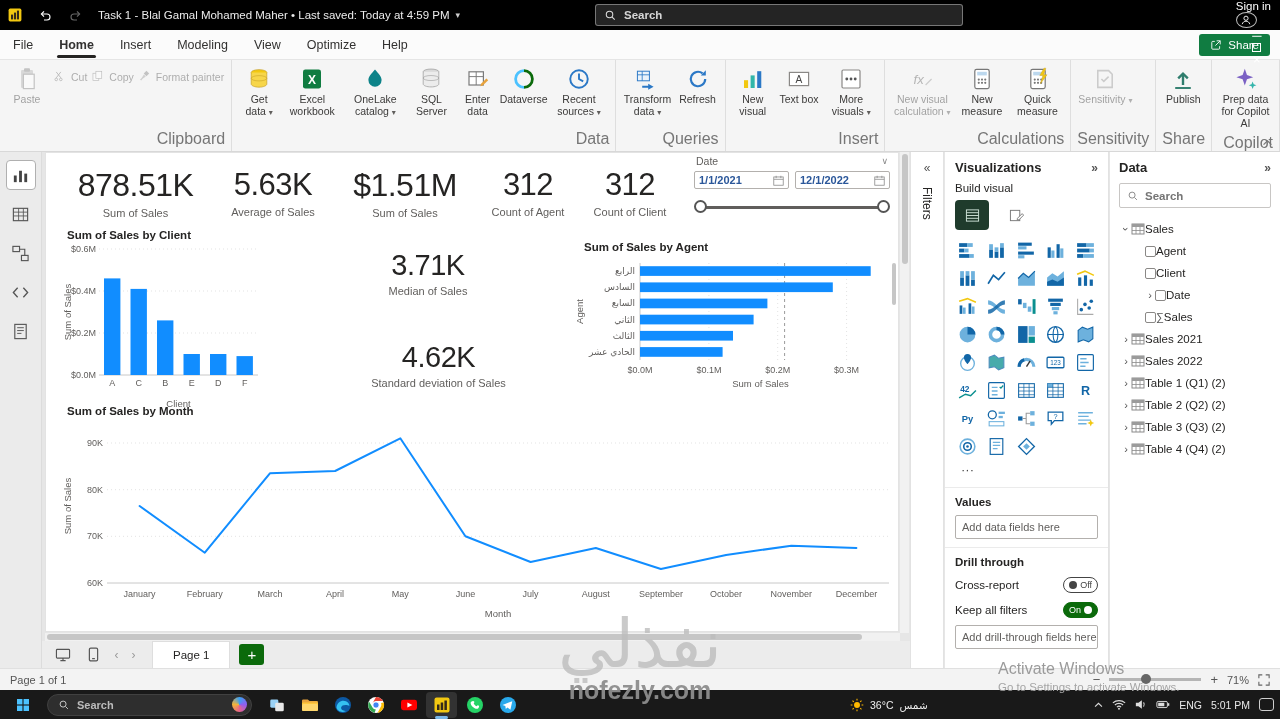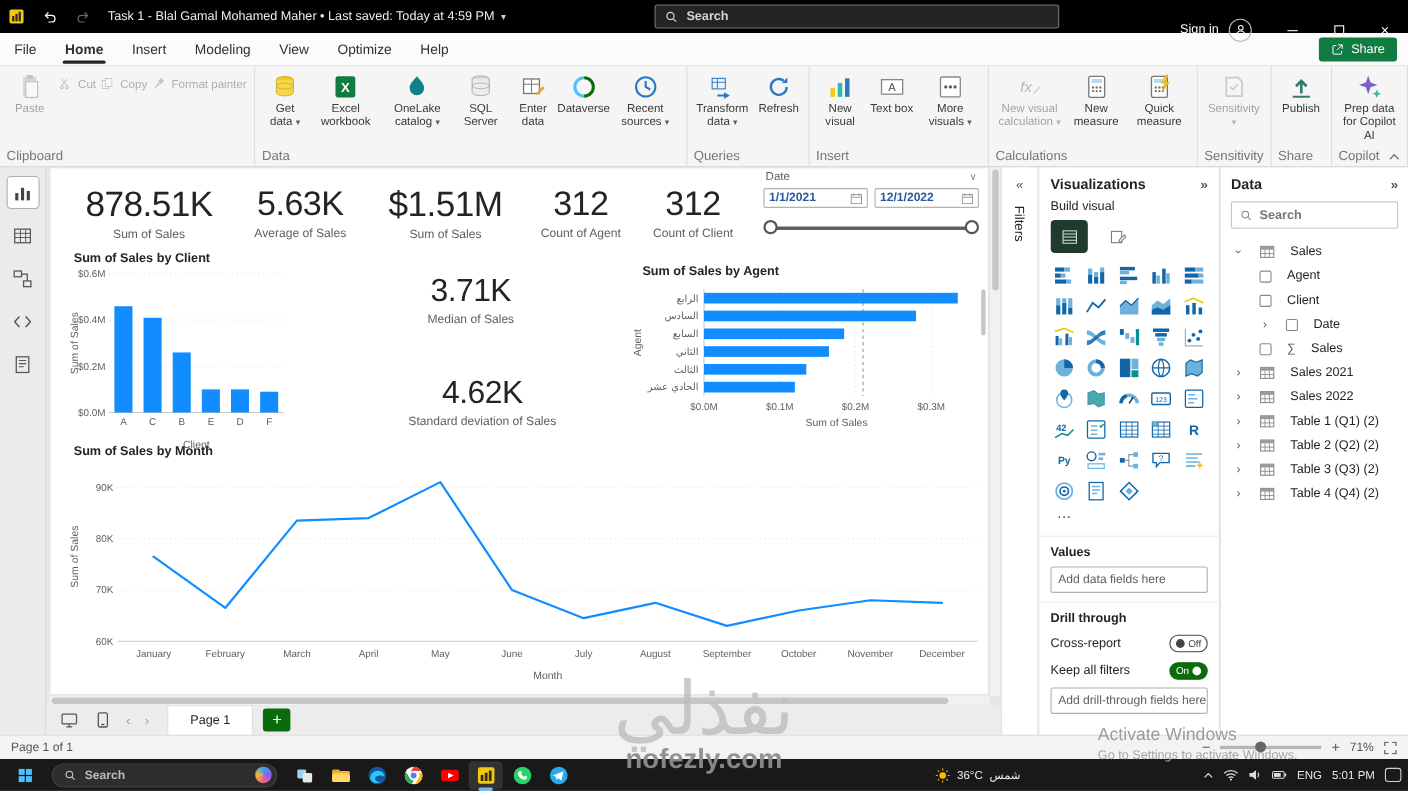--- a/index.html
+++ b/index.html
@@ -11,21 +11,21 @@
 
 
 #titlebar{position:absolute;left:0;top:0;width:1280px;height:30px;background:#000;color:#fff;display:flex;align-items:center;z-index:30;}
 .tb-ico{width:30px;height:30px;display:flex;align-items:center;justify-content:center;cursor:pointer;}
 .tb-ico.dim{opacity:.4;}
 .tb-title{font-size:11.5px;color:#ececec;margin-left:8px;white-space:nowrap;}
 .tb-caret{font-size:9px;margin-left:6px;color:#ccc;}
 .tb-search{position:absolute;left:595px;top:4px;width:368px;height:22px;background:rgba(255,255,255,.14);border:1px solid rgba(255,255,255,.38);border-radius:3px;display:flex;align-items:center;padding:0 8px;gap:7px;}
 .tb-search input{background:transparent;border:none;outline:none;color:#fff;font-size:11.5px;width:100%;}
 .tb-search input::placeholder{color:#d6d6d6;}
-.tb-right{position:absolute;right:0;top:12px;height:30px;display:flex;align-items:center;}
+.tb-right{position:absolute;right:0;top:0;height:30px;display:flex;flex-direction:column;}
 .signin{font-size:11.5px;margin-right:9px;cursor:pointer;}
 .avatar{width:21px;height:21px;border-radius:50%;border:1px solid #bbb;display:flex;align-items:center;justify-content:center;margin-right:16px;}
 .winbtn{width:42px;height:30px;display:flex;align-items:center;justify-content:center;font-size:13px;cursor:pointer;}
 .max-square{width:9px;height:9px;border:1px solid #fff;display:block;}
 
 
 #menubar{position:absolute;left:0;top:30px;width:1280px;height:30px;background:#fbfbfb;border-bottom:1px solid #e5e5e5;display:flex;align-items:center;z-index:29;}
 .menu-item{padding:0 13px;height:30px;display:flex;align-items:center;font-size:12.5px;color:#323130;cursor:pointer;position:relative;white-space:nowrap;}
 .menu-item.active{font-weight:bold;}
 .menu-item.active::after{content:"";position:absolute;left:11px;right:11px;bottom:2px;height:2.5px;background:#252423;border-radius:2px;}
@@ -33,21 +33,21 @@
 
 
 #ribbon{position:absolute;left:0;top:60px;width:1280px;height:92px;background:#f5f5f5;border-bottom:1px solid #d8d8d8;display:flex;z-index:28;}
 .rb-group{display:flex;flex-direction:column;justify-content:space-between;border-right:1px solid #dedede;padding: 4px 4px 1px;}
 .rb-items{display:flex;align-items:flex-start;}
 .rb-btn{display:flex;flex-direction:column;align-items:center;min-width:46px;max-width:66px;padding:2px 3px;font-size:10.5px;line-height:1.12;text-align:center;color:#3b3a39;cursor:pointer;border-radius:3px;}
 .rb-btn .ic{height:26px;display:flex;align-items:center;justify-content:center;}
 .rb-btn .lbl{margin-top:2px;}
 .rb-btn.disabled,.clip-item.disabled{opacity:.45;filter:grayscale(1);cursor:default;}
 .rb-caret{font-size:8px;color:#605e5c;}
-.rb-label{font-size:12px;color:#767676;text-align:left;padding:3px 2px 2px;white-space:nowrap;}
+.rb-label{font-size:16px;color:#767676;text-align:right;padding:3px 2px 2px;white-space:nowrap;}
 .clip-col{display:flex;flex-direction:row;justify-content:center;gap:4px;padding:6px 3px 0;}
 .clip-item{display:flex;align-items:center;gap:5px;font-size:10.5px;color:#555;white-space:nowrap;cursor:pointer;}
 #ribbon-collapse{position:absolute;right:7px;bottom:5px;cursor:pointer;}
 
 
 #viewstrip{position:absolute;left:0;top:152px;width:42px;height:516px;background:#ebebeb;border-right:1px solid #dcdcdc;display:flex;flex-direction:column;align-items:center;padding-top:8px;gap:9px;}
 .vs-item{width:30px;height:30px;display:flex;align-items:center;justify-content:center;border-radius:4px;cursor:pointer;}
 .vs-item.active{background:#fff;border:1px solid #b0b0b0;}
 
 
@@ -102,21 +102,21 @@
 .toggle .dot{width:8px;height:8px;border-radius:50%;}
 .toggle.off .dot{background:#444;}
 .toggle.on{background:#0b6a0b;color:#fff;border:1px solid #0b6a0b;}
 .toggle.on .dot{background:#fff;}
 
 
 #data-pane{position:absolute;left:1110px;top:152px;width:170px;height:516px;background:#fff;padding:8px 9px;overflow:hidden;}
 .search-box{display:flex;align-items:center;gap:6px;border:1px solid #c8c6c4;border-radius:2px;height:25px;padding:0 7px;margin-top:8px;}
 .search-box input{border:none;outline:none;font-size:11.5px;width:100%;color:#333;}
 #data-tree{margin-top:10px;}
-.tree-row{display:flex;align-items:center;gap:14px;height:22px;font-size:11.5px;color:#252423;cursor:pointer;padding-left:2px;white-space:nowrap;}
+.tree-row{display:flex;align-items:center;gap:0;height:22px;font-size:11.5px;color:#252423;cursor:pointer;padding-left:2px;white-space:nowrap;}
 .tree-row .chev{width:10px;font-size:11px;color:#555;text-align:center;flex:none;}
 .chev.open{transform:rotate(90deg);}
 .tree-row.child{padding-left:26px;}
 .cbx{width:11px;height:11px;border:1px solid #8a8886;border-radius:2px;background:#fff;flex:none;cursor:pointer;}
 .sigma{font-size:11px;color:#555;flex:none;}
 
 
 #pagetabs{position:absolute;left:42px;top:641px;width:868px;height:27px;background:#ececec;display:flex;align-items:center;gap:4px;padding-left:8px;}
 .pt-ico{width:26px;height:20px;display:flex;align-items:center;justify-content:center;cursor:pointer;}
 .pt-arrow{font-size:12px;color:#9a9a9a;width:13px;text-align:center;cursor:pointer;}

